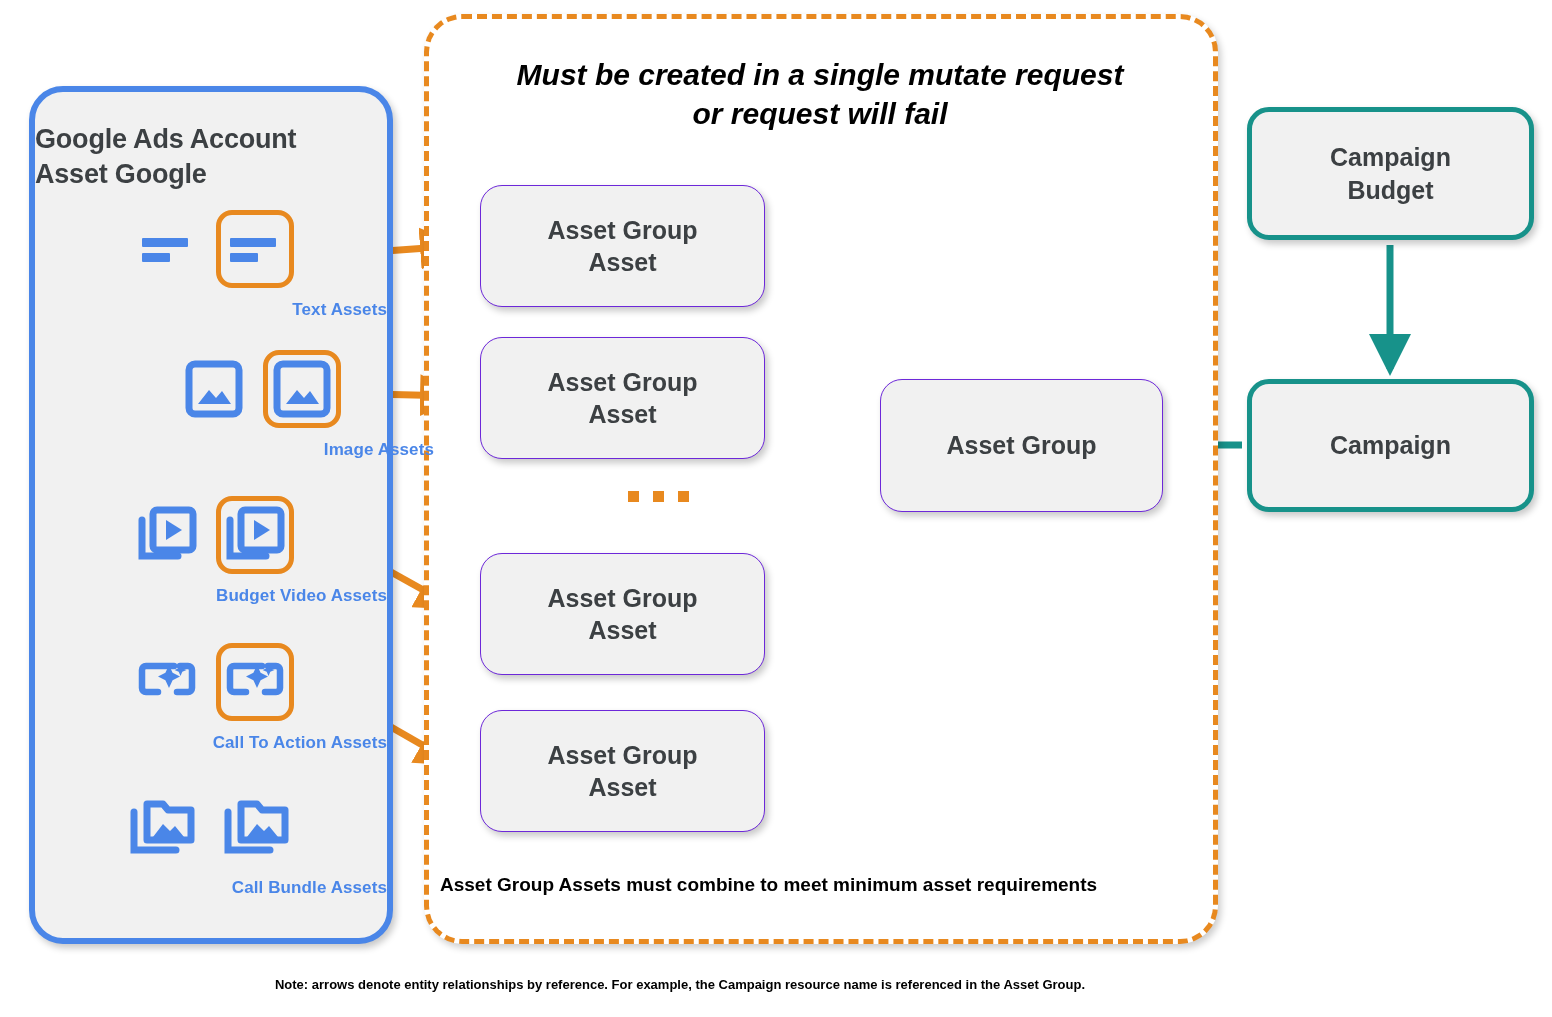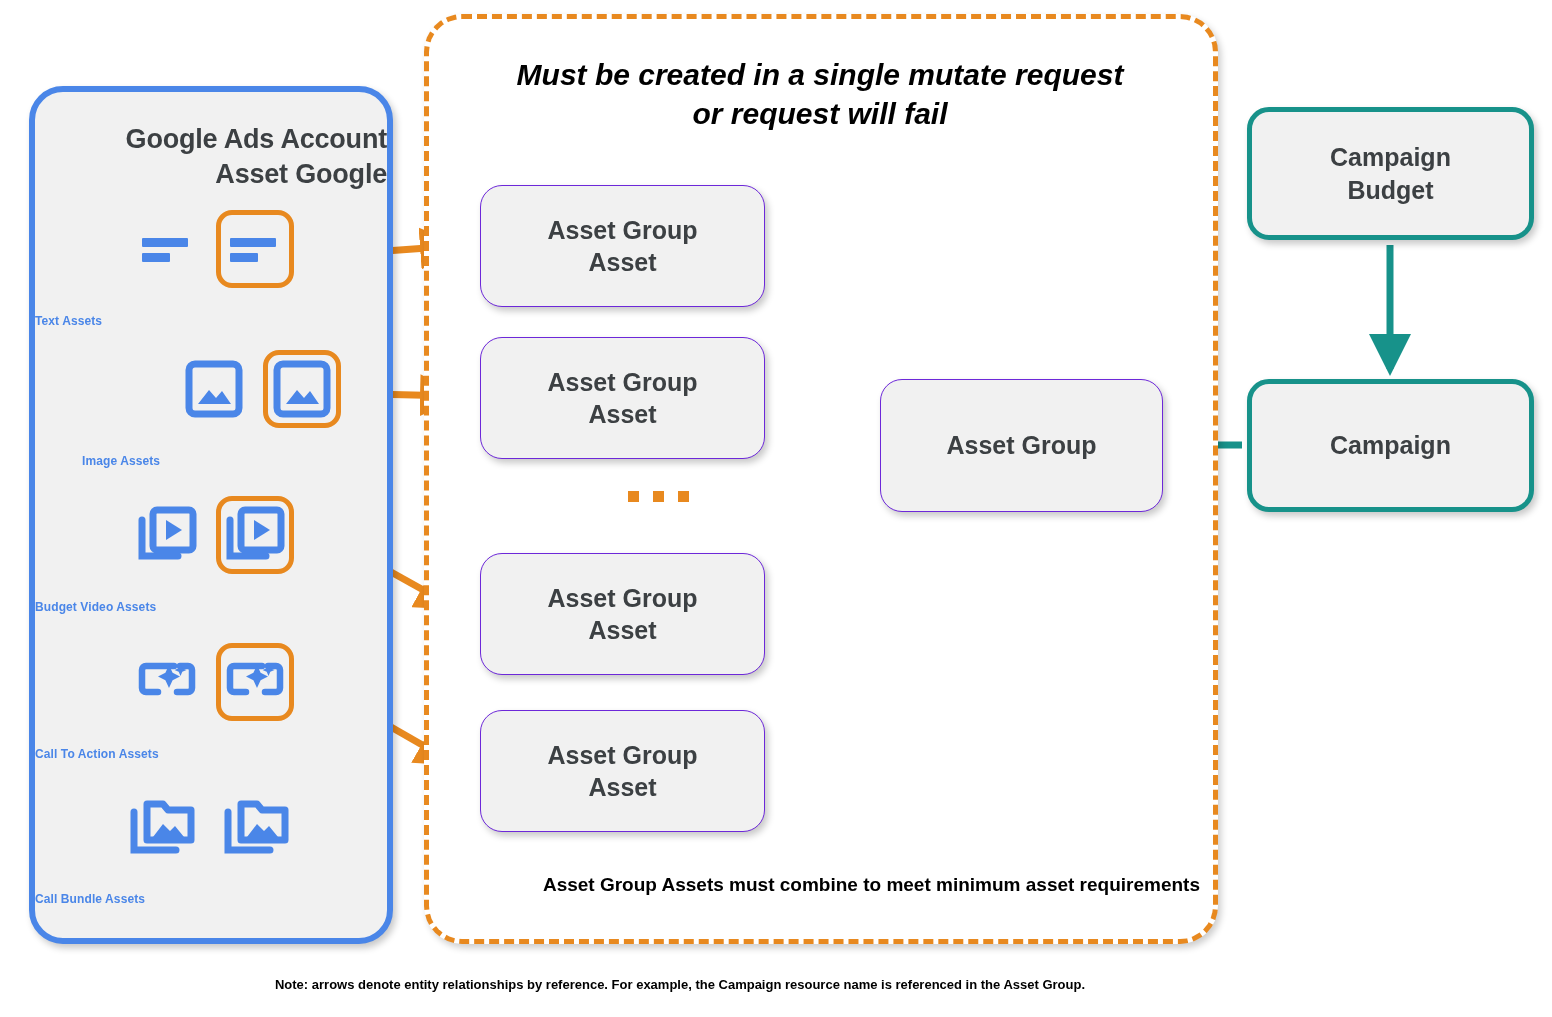--- a/index.html
+++ b/index.html
@@ -49,21 +49,21 @@
     box-sizing: border-box;
     box-shadow: 3px 4px 7px rgba(0,0,0,0.20);
   }
 
   
   .library-title {
     position: absolute;
     left: 0;
     top: 30px;
     width: 100%;
-    text-align: right;
+    text-align: left;
     font-size: 27px;
     font-weight: bold;
     line-height: 1.28;
     color: #3c4043;
     letter-spacing: -0.2px;
   }
 
   
   .asset-row {
     position: absolute;
@@ -84,25 +84,25 @@
     display: flex;
     align-items: center;
     justify-content: center;
     box-sizing: border-box;
   }
   .icon-box.highlight {
     border: 5px solid #e8891f;
     border-radius: 16px;
   }
   .asset-caption {
-    text-align: left;
-    font-size: 12px;
+    text-align: right;
+    font-size: 17px;
     font-weight: bold;
     color: #4a86e8;
-    margin-top: 20px;
+    margin-top: 6px;
     letter-spacing: 0.1px;
   }
 
   
   .node {
     position: absolute;
     background: #f1f1f1;
     box-sizing: border-box;
     display: flex;
     align-items: center;
@@ -139,21 +139,21 @@
     font-style: italic;
     color: #000000;
     line-height: 1.3;
   }
 
   .mutate-footnote {
     position: absolute;
     left: 440px;
     top: 874px;
     width: 760px;
-    text-align: right;
+    text-align: left;
     font-size: 19px;
     font-weight: bold;
     color: #000000;
   }
 
   .page-note {
     position: absolute;
     left: 0;
     top: 977px;
     width: 1360px;

